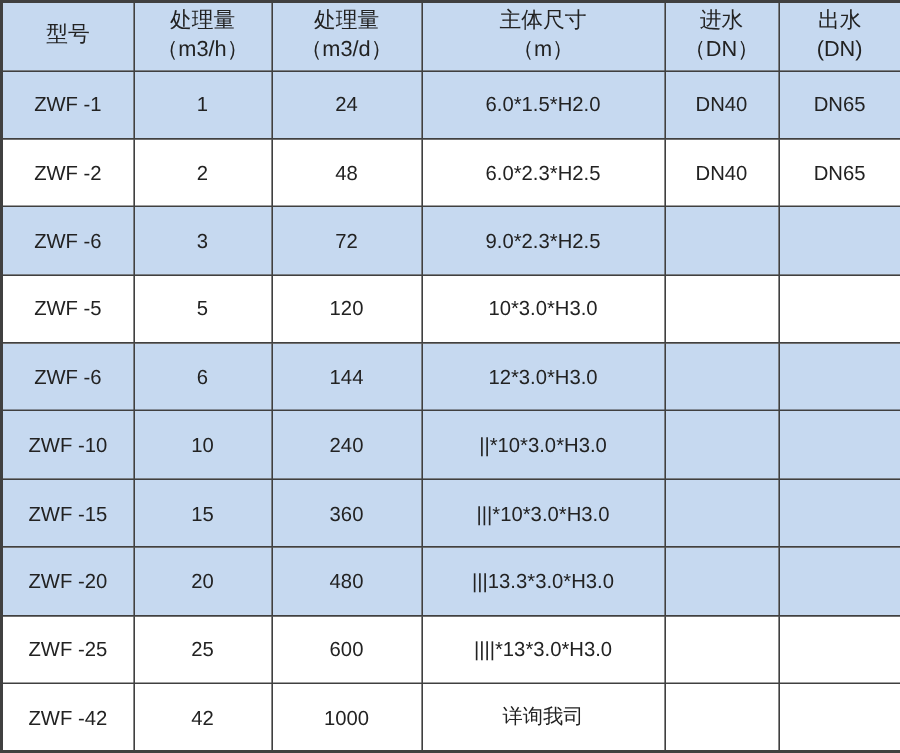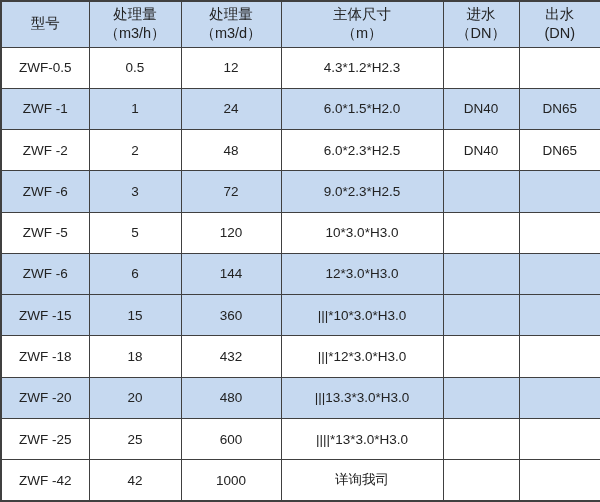--- a/index.html
+++ b/index.html
@@ -91,28 +91,20 @@
           <span class="hline">进水</span>
           <span class="hline">（DN）</span>
         </th>
         <th>
           <span class="hline">出水</span>
           <span class="hline">(DN)</span>
         </th>
       </tr>
     </thead>
     <tbody>
-        <tr>
-    <td>ZWF-0.5</td>
-    <td>0.5</td>
-    <td>12</td>
-    <td>4.3*1.2*H2.3</td>
-    <td></td>
-    <td></td>
-  </tr>
         <tr class="stripe">
     <td>ZWF -1</td>
     <td>1</td>
     <td>24</td>
     <td>6.0*1.5*H2.0</td>
     <td>DN40</td>
     <td>DN65</td>
   </tr>
         <tr>
     <td>ZWF -2</td>
@@ -140,32 +132,32 @@
   </tr>
         <tr class="stripe">
     <td>ZWF -6</td>
     <td>6</td>
     <td>144</td>
     <td>12*3.0*H3.0</td>
     <td></td>
     <td></td>
   </tr>
         <tr class="stripe">
+    <td>ZWF -10</td>
+    <td>10</td>
+    <td>240</td>
+    <td>||*10*3.0*H3.0</td>
+    <td></td>
+    <td></td>
+  </tr>
+        <tr class="stripe">
     <td>ZWF -15</td>
     <td>15</td>
     <td>360</td>
     <td>|||*10*3.0*H3.0</td>
-    <td></td>
-    <td></td>
-  </tr>
-        <tr>
-    <td>ZWF -18</td>
-    <td>18</td>
-    <td>432</td>
-    <td>|||*12*3.0*H3.0</td>
     <td></td>
     <td></td>
   </tr>
         <tr class="stripe">
     <td>ZWF -20</td>
     <td>20</td>
     <td>480</td>
     <td>|||13.3*3.0*H3.0</td>
     <td></td>
     <td></td>

